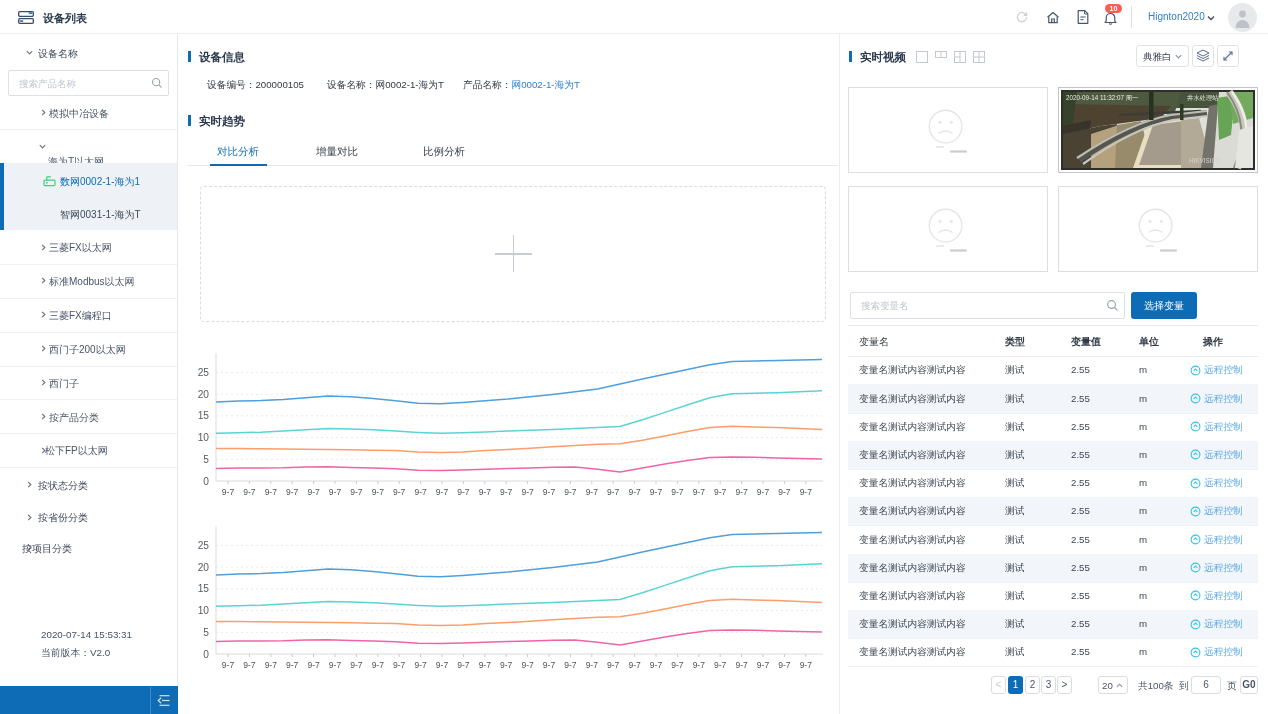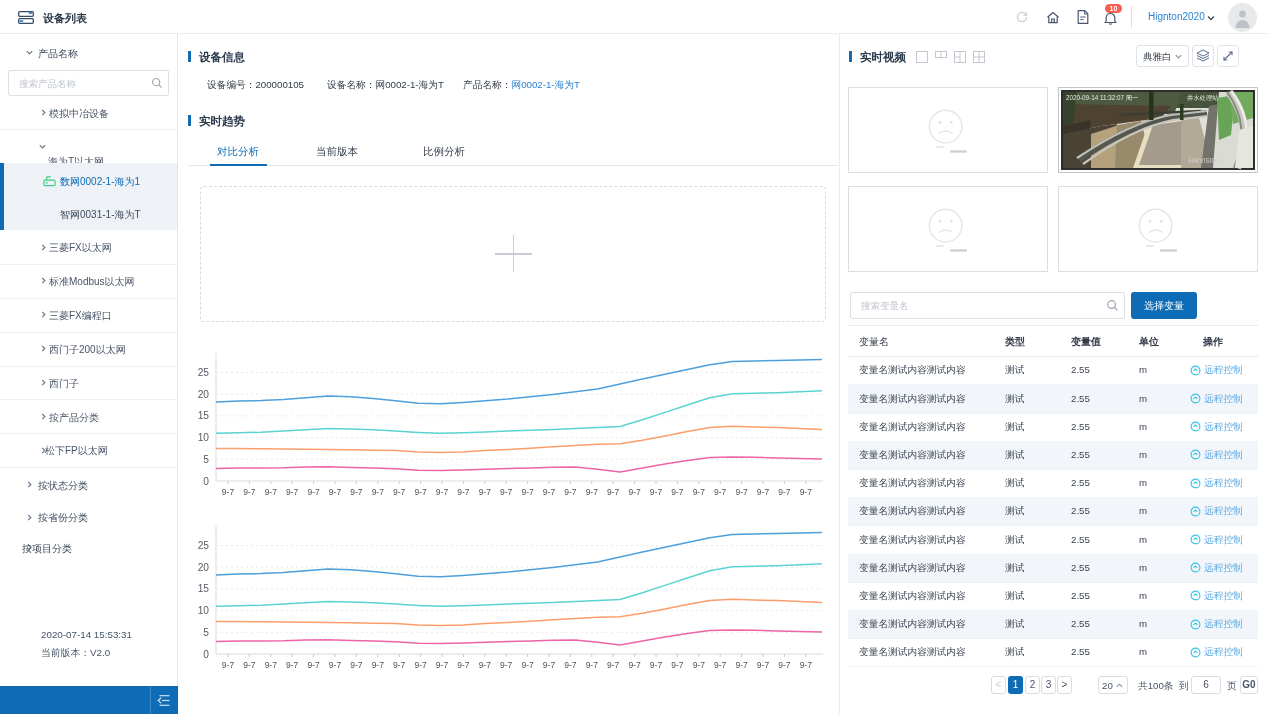--- a/index.html
+++ b/index.html
@@ -15,21 +15,21 @@
 <svg class="abs" style="left:18px;top:11px" width="16" height="13" viewBox="0 0 16 13">
 <rect x="0.7" y="0.7" width="14.6" height="4.6" rx="1" fill="none" stroke="#3a4a63" stroke-width="1.3"></rect>
 <rect x="0.7" y="7.7" width="14.6" height="4.6" rx="1" fill="none" stroke="#3a4a63" stroke-width="1.3"></rect>
 <rect x="10.8" y="1.2" width="3.4" height="1.8" fill="#2e82d0"></rect>
     <rect x="1.8" y="9.2" width="3.4" height="1.8" fill="#2e82d0"></rect>
 </svg>
 <div class="abs" style="left:43px;top:11px;font-size:11px;font-weight:700;color:#2b3a4d">设备列表</div>
 <svg class="abs" style="left:25px;top:48px" width="9" height="9" viewBox="0 0 10 10">
     <polyline points="2,3.5 5,6.5 8,3.5" fill="none" stroke="#6b7587" stroke-width="1.3"></polyline>
   </svg>
-<div class="abs" style="left:38px;top:46.5px;font-size:10px;color:#3d4a5c">产品名称</div>
+<div class="abs" style="left:38px;top:46.5px;font-size:10px;color:#3d4a5c">设备名称</div>
 <div class="abs" style="left:8px;top:70px;width:161px;height:26px;border:1px solid #dcdfe6;border-radius:2px;background:#fff"></div>
 <div class="abs" style="left:19px;top:77.5px;font-size:9.5px;color:#bfc4cc">搜索产品名称</div>
 <svg class="abs" style="left:151px;top:77px" width="12" height="12" viewBox="0 0 14 14">
 <circle cx="6" cy="6" r="4.2" fill="none" stroke="#9aa3ad" stroke-width="1.3"></circle>
     <line x1="9.2" y1="9.2" x2="12.3" y2="12.3" stroke="#9aa3ad" stroke-width="1.3"></line>
   </svg>
 <svg class="abs" style="left:39px;top:108px" width="9" height="9" viewBox="0 0 10 10">
     <polyline points="3.5,2 6.5,5 3.5,8" fill="none" stroke="#6b7587" stroke-width="1.3"></polyline>
   </svg>
 <div class="abs" style="left:49px;top:107px;font-size:10px;color:#4a5568">模拟中冶设备</div>
@@ -136,21 +136,21 @@
   </svg>
 <div class="bar" style="left:188px;top:51px"></div>
 <div class="sec-title" style="left:199px;top:50px">设备信息</div>
 <div class="abs" style="left:207px;top:78.5px;font-size:9.7px;color:#333c48">设备编号：200000105</div>
 <div class="abs" style="left:327px;top:78.5px;font-size:9.7px;color:#333c48">设备名称：网0002-1-海为T</div>
 <div class="abs" style="left:463px;top:78.5px;font-size:9.7px;color:#333c48">产品名称：<span style="color:#2e82d0">网0002-1-海为T</span></div>
 <div class="bar" style="left:188px;top:115px"></div>
 <div class="sec-title" style="left:199px;top:114px">实时趋势</div>
 <div class="abs" style="left:188px;top:165px;width:650px;height:1px;background:#e4e7ed"></div>
 <div class="abs" style="left:217px;top:145px;font-size:10.5px;color:#0d6cb5">对比分析</div>
-<div class="abs" style="left:316px;top:145px;font-size:10.5px;color:#333c48">当前版本</div>
+<div class="abs" style="left:316px;top:145px;font-size:10.5px;color:#333c48">增量对比</div>
 <div class="abs" style="left:423px;top:145px;font-size:10.5px;color:#333c48">比例分析</div>
 <div class="abs" style="left:210px;top:164px;width:57px;height:2px;background:#0d6cb5"></div>
 <div class="abs" style="left:200px;top:186px;width:626px;height:136px;border:1px dashed #d8dbe2;border-radius:4px"></div>
 <div class="abs" style="left:495px;top:253px;width:37px;height:1.5px;background:#c8ccd6"></div>
 <div class="abs" style="left:512.5px;top:235px;width:1.5px;height:37px;background:#c8ccd6"></div>
 <svg style="position:absolute;left:188px;top:345px" width="660" height="165">
 <line x1="28" y1="8.0" x2="28" y2="136" stroke="#d8dbdf" stroke-width="1"></line>
 <line x1="28" y1="136" x2="635" y2="136" stroke="#d8dbdf" stroke-width="1"></line>
 <line x1="28" y1="114.3" x2="634" y2="114.3" stroke="#e7e9eb" stroke-width="1" stroke-dasharray="2,3"></line>
 <line x1="28" y1="92.6" x2="634" y2="92.6" stroke="#e7e9eb" stroke-width="1" stroke-dasharray="2,3"></line>

